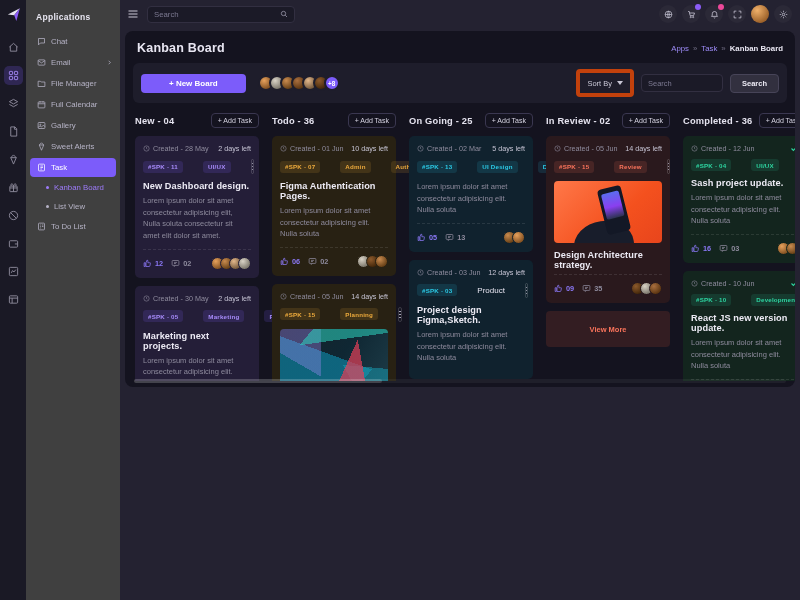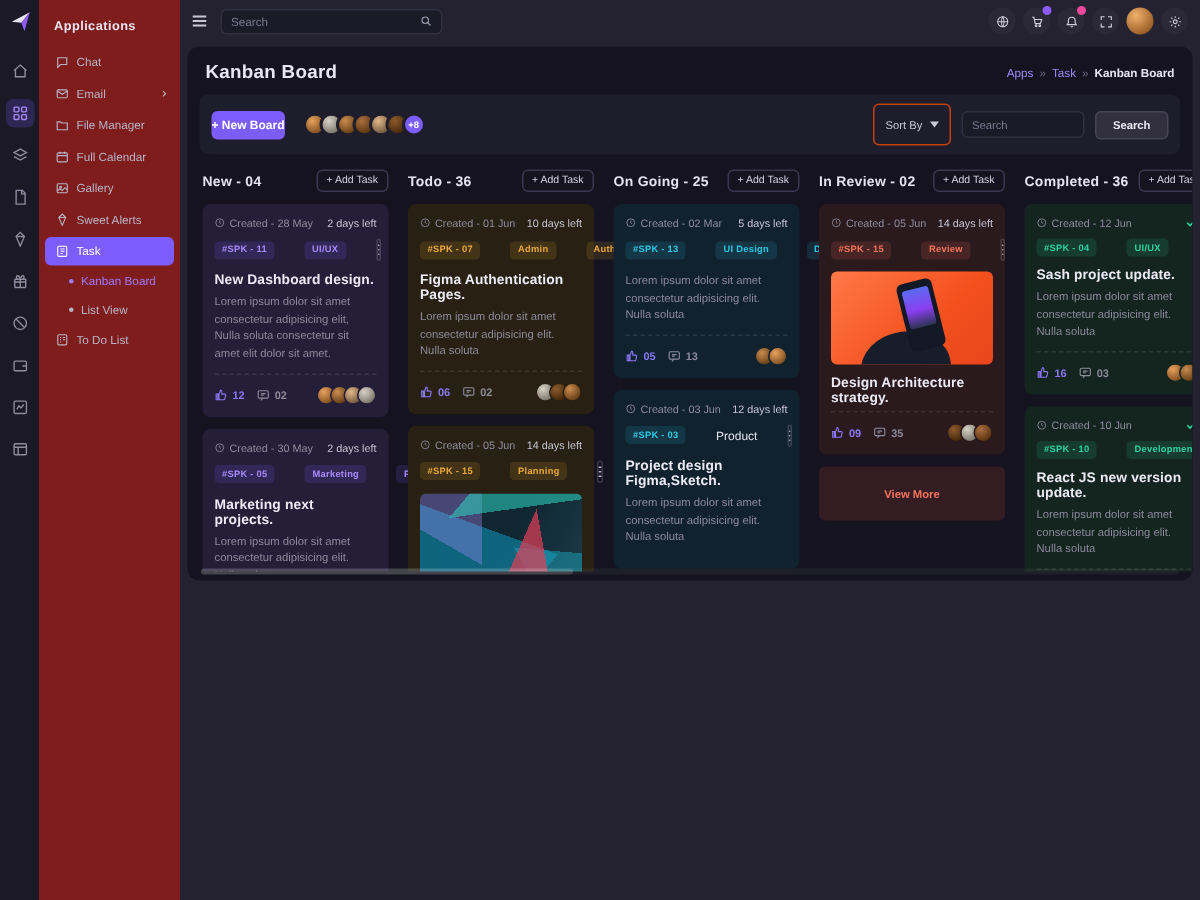--- a/index.html
+++ b/index.html
@@ -11,21 +11,21 @@
   svg { display:block; }
 
   
   .rail { width:26px; background:#1a1925; display:flex; flex-direction:column; align-items:center; padding-top:6px; gap:9px; flex:0 0 26px; }
   .rail-logo { width:17px; height:17px; margin-bottom:6px; }
   .rail-btn { width:19px; height:19px; border-radius:5px; display:flex; align-items:center; justify-content:center; color:#8f8c9e; cursor:pointer; }
   .rail-btn svg { width:11px; height:11px; }
   .rail-btn.active { background:rgba(124,92,250,.22); color:#a78bfa; }
 
   
-  .sidebar { width:94px; background:#7f1d1d; flex:0 0 94px; padding-top:4px; }
+  .sidebar { width:94px; background:#404040; flex:0 0 94px; padding-top:4px; }
   .sb-header { font-size:8.5px; font-weight:bold; color:#e7e5f0; padding:8px 8px 9px 10px; letter-spacing:.3px; }
   .sb-item { display:flex; align-items:center; gap:5px; padding:6px 6px 6px 11px; font-size:7.8px; color:#b6b3c6; cursor:pointer; }
   .sb-item svg { width:9px; height:9px; flex:0 0 9px; }
   .sb-item .chev { margin-left:auto; width:7px; height:7px; }
   .sb-item.active { background:#7c5cfa; color:#fff; margin:1px 4px; border-radius:4px; padding:5px 6px 5px 7px; }
   .sb-sub { display:flex; align-items:center; gap:5px; padding:5px 6px 5px 20px; font-size:7.8px; color:#b6b3c6; cursor:pointer; }
   .sb-sub .bullet { width:3px; height:3px; border-radius:50%; background:currentColor; flex:0 0 3px; }
   .sb-sub.active { color:#9d7bfa; }
 
   
@@ -48,26 +48,26 @@
   
   .panel { position:relative; margin:3px 5px 0 5px; height:356px; background:#14131f; border-radius:8px; overflow:hidden; }
   .panel-head { display:flex; align-items:center; justify-content:space-between; padding:10px 12px 8px; }
   .page-title { font-size:12.5px; font-weight:bold; color:#e8e6f2; letter-spacing:.2px; }
   .crumb { display:flex; align-items:center; gap:4px; font-size:7.8px; }
   .crumb .lnk { color:#9d8bf7; cursor:pointer; }
   .crumb .sep { color:#6f6c82; }
   .crumb .cur { color:#e8e6f2; font-weight:bold; }
 
   .toolbar { margin:0 8px; background:#1e1d2b; border-radius:6px; display:flex; align-items:center; gap:7px; padding:6px 8px; }
-  .btn-new { background:#7c5cfa; color:#fff; font-size:8px; font-weight:bold; padding:5px 0; border-radius:4px; border:none; font-family:inherit; cursor:pointer; }
+  .btn-new { background:#7c5cfa; color:#fff; font-size:8px; font-weight:bold; padding:5px 28px; border-radius:4px; border:none; font-family:inherit; cursor:pointer; }
   .avgroup { display:flex; align-items:center; padding-left:5px; }
   .tav { width:16px; height:16px; border-radius:50%; border:2px solid #1e1d2b; margin-left:-5px; }
   .plus8 { width:16px; height:16px; border-radius:50%; border:2px solid #1e1d2b; margin-left:-5px; background:#7c5cfa; color:#fff; font-size:6.3px; font-weight:bold; display:flex; align-items:center; justify-content:center; cursor:pointer; }
   .spacer { flex:1; }
-  .sort { height:28px; border:1px solid #c2410c; border-radius:4px; display:flex; align-items:center; gap:5px; padding:0 7px; font-size:7.5px; color:#c9c7d6; cursor:pointer; }
+  .sort { height:28px; border:4px solid #c2410c; border-radius:4px; display:flex; align-items:center; gap:5px; padding:0 7px; font-size:7.5px; color:#c9c7d6; cursor:pointer; }
   .caret { width:0; height:0; border-left:3px solid transparent; border-right:3px solid transparent; border-top:4px solid #c9c7d6; }
   .tool-search { width:82px; height:18px; background:#1b1a27; border:1px solid #322f41; border-radius:4px; padding:0 6px; font-size:7.5px; color:#d5d3e0; outline:none; font-family:inherit; }
   .tool-search::placeholder { color:#7b7890; }
   .btn-search { height:19px; padding:0 11px; background:#32303f; border:1px solid #474458; border-radius:4px; color:#eceaf4; font-size:7.5px; font-weight:bold; font-family:inherit; cursor:pointer; }
 
   
   .board { display:flex; gap:13px; padding:10px 10px 0; height:278px; overflow:hidden; }
   .col { flex:0 0 124px; width:124px; display:flex; flex-direction:column; }
   .col-head { display:flex; align-items:center; justify-content:space-between; margin-bottom:8px; }
   .col-title { font-size:9.3px; font-weight:bold; color:#e5e3ef; letter-spacing:.2px; }

